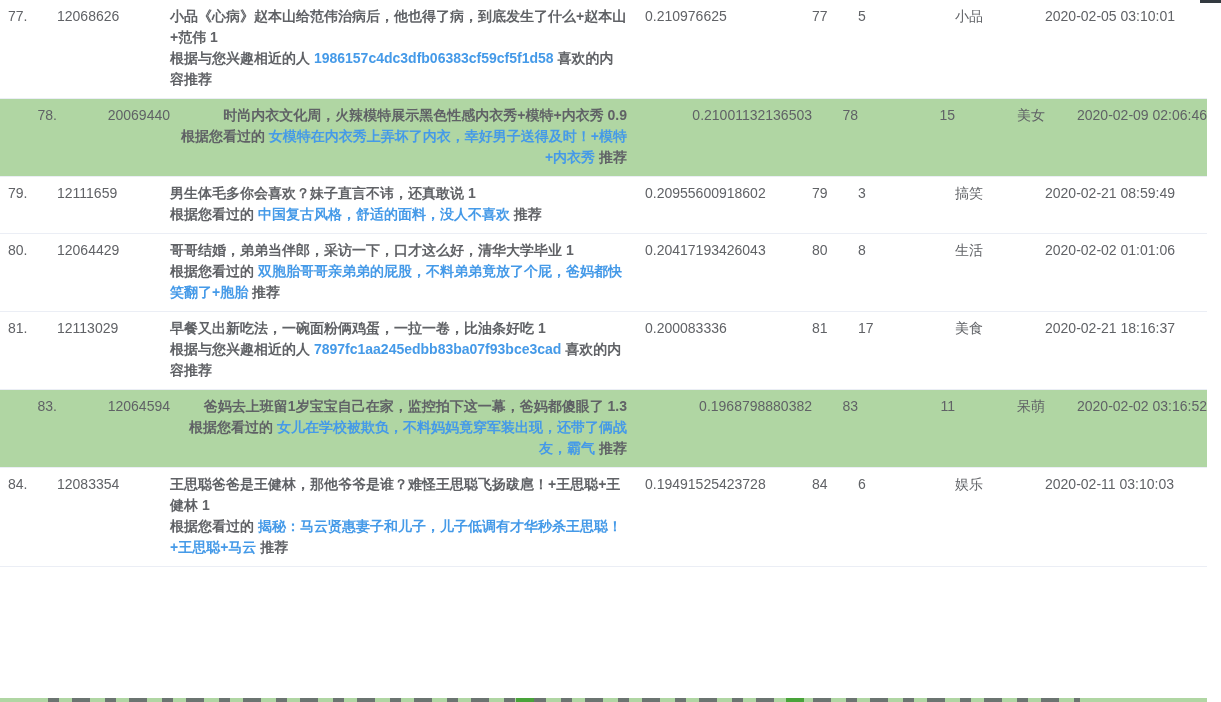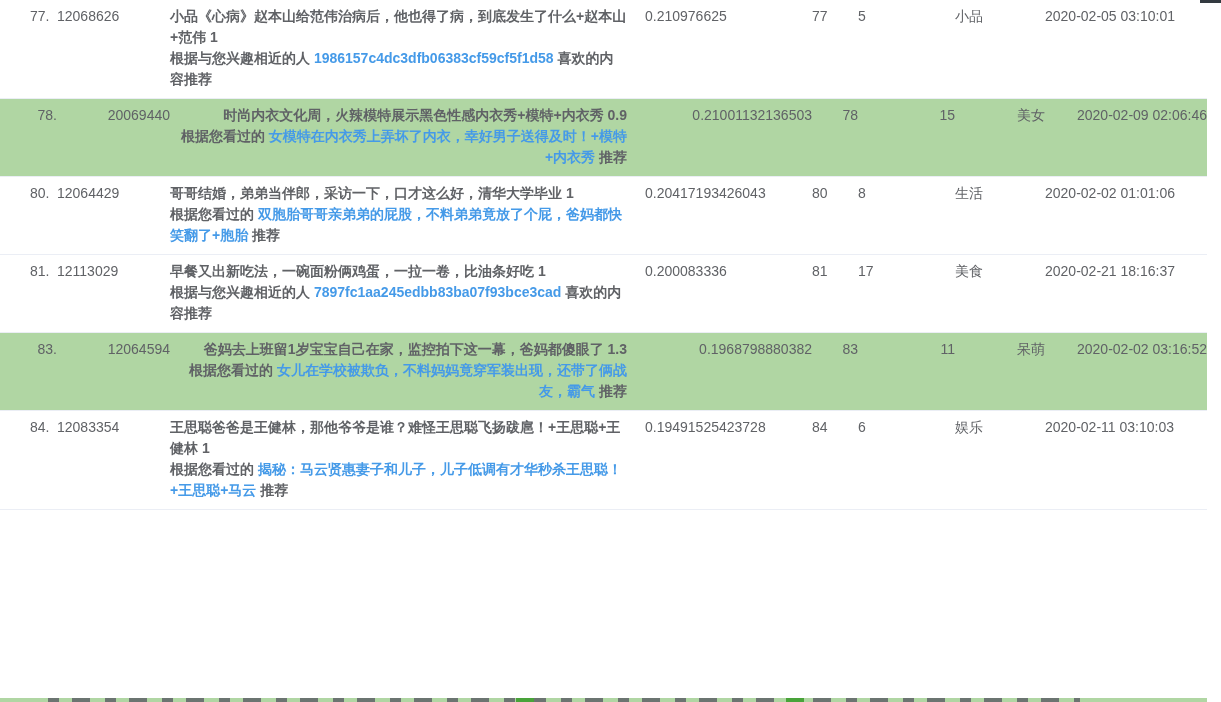--- a/index.html
+++ b/index.html
@@ -20,21 +20,21 @@
   table.rec-table{
     border-collapse:collapse;table-layout:fixed;width:1207px;
   }
   td{
     vertical-align:top;text-align:left;
     padding:6px 0 8px 0;line-height:21px;
     border-bottom:1px solid var(--divider);
     overflow-wrap:break-word;word-break:break-word;
   }
   tr.hl td{background:var(--highlight_row);text-align:right;}
-  td.c-index{padding-left:30px;}
+  td.c-index{padding-left:8px;}
   td.c-desc{padding-right:18px;font-weight:bold;}
   .reason a.link{color:var(--link);text-decoration:none;cursor:pointer;}
   .reason a.link:empty{display:none;}
   .reason span:empty{display:none;}
   
   .edge-fragment{
     position:absolute;top:0;left:1200px;width:21px;height:3px;
     background:var(--edge_fragment);
   }
   
@@ -91,20 +91,33 @@
       <div class="title">时尚内衣文化周，火辣模特展示黑色性感内衣秀+模特+内衣秀 0.9</div>
       <div class="reason"><span>根据您看过的 </span><a class="link">女模特在内衣秀上弄坏了内衣，幸好男子送得及时！+模特+内衣秀</a><span> 推荐</span></div>
     </td>
     <td class="c-score">0.21001132136503</td>
     <td class="c-rank">78</td>
     <td class="c-count">15</td>
     <td class="c-cat">美女</td>
     <td class="c-time">2020-02-09 02:06:46</td>
   </tr>
       <tr>
+    <td class="c-index">79.</td>
+    <td class="c-id">12111659</td>
+    <td class="c-desc">
+      <div class="title">男生体毛多你会喜欢？妹子直言不讳，还真敢说 1</div>
+      <div class="reason"><span>根据您看过的 </span><a class="link">中国复古风格，舒适的面料，没人不喜欢</a><span> 推荐</span></div>
+    </td>
+    <td class="c-score">0.20955600918602</td>
+    <td class="c-rank">79</td>
+    <td class="c-count">3</td>
+    <td class="c-cat">搞笑</td>
+    <td class="c-time">2020-02-21 08:59:49</td>
+  </tr>
+      <tr>
     <td class="c-index">80.</td>
     <td class="c-id">12064429</td>
     <td class="c-desc">
       <div class="title">哥哥结婚，弟弟当伴郎，采访一下，口才这么好，清华大学毕业 1</div>
       <div class="reason"><span>根据您看过的 </span><a class="link">双胞胎哥哥亲弟弟的屁股，不料弟弟竟放了个屁，爸妈都快笑翻了+胞胎</a><span> 推荐</span></div>
     </td>
     <td class="c-score">0.20417193426043</td>
     <td class="c-rank">80</td>
     <td class="c-count">8</td>
     <td class="c-cat">生活</td>

